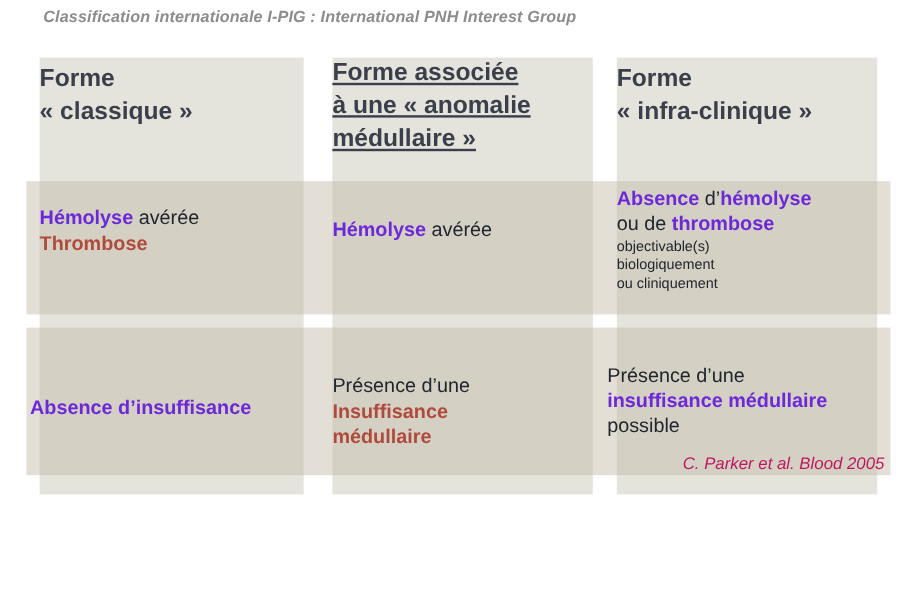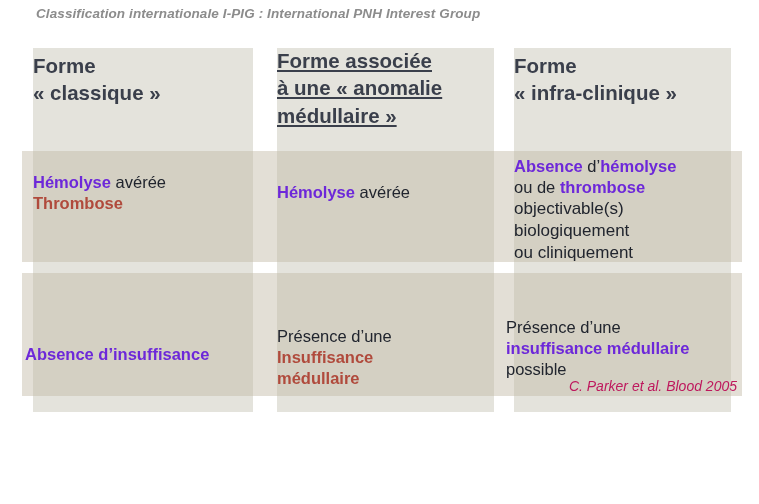--- a/index.html
+++ b/index.html
@@ -75,30 +75,30 @@
   .hdr.c2 { left: 277px; width: 217px; text-decoration: underline; }
   .hdr.c3 { left: 514px; width: 217px; }
   .hdr.c2 { top: 47px; }
 
   
   .r1txt { font-size: 16.5px; }
   .r1txt.c1 { left: 33px;  width: 220px; top: 172px; }
   .r1txt.c2 { left: 277px; width: 217px; top: 182px; }
   .r1txt.c3 { left: 514px; width: 217px; top: 156px; }
 
-  .r2txt { font-size: 16.5px; margin-top: 14px; }
+  .r2txt { font-size: 16.5px; }
   .r2txt.c1 { left: 25px;  width: 236px; top: 330px; }
   .r2txt.c2 { left: 277px; width: 217px; top: 312px; }
   .r2txt.c3 { left: 506px; width: 233px; top: 303px; }
 
   
   .dkred  { color: #6d28d9; font-weight: bold; }
   .brick  { color: #b04a3c; font-weight: bold; }
   .navy   { color: #21252e; font-weight: normal; }
-  .small  { font-size: 17px; color: #21252e; line-height: 1.3; }
+  .small  { font-size: 12px; color: #21252e; line-height: 1.3; }
 
   
   .citation {
     position: absolute;
     right: 22px;
     bottom: 10px;
     font-size: 14px;
     font-style: italic;
     font-weight: normal;
     color: #be185d;

